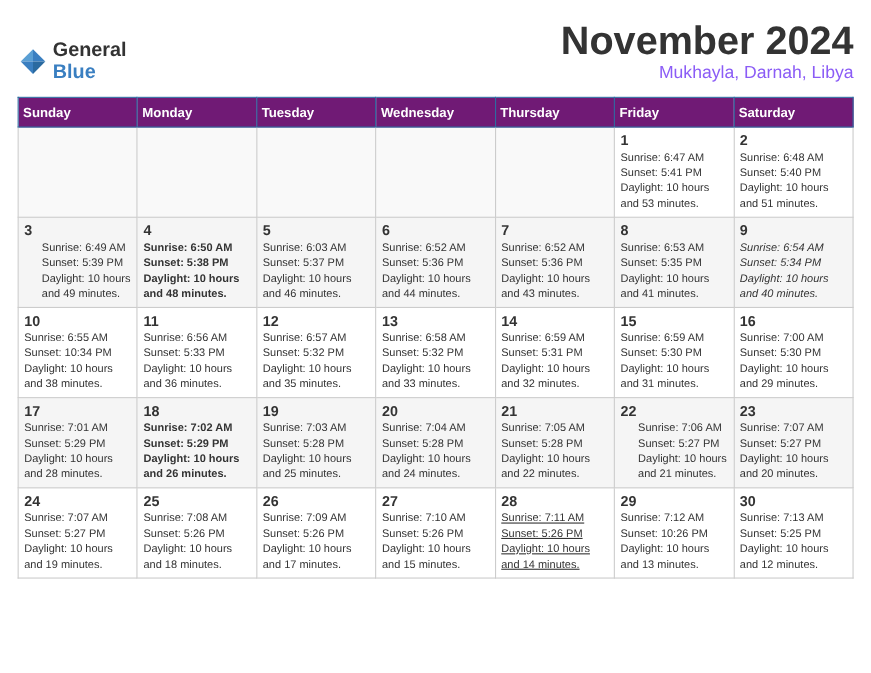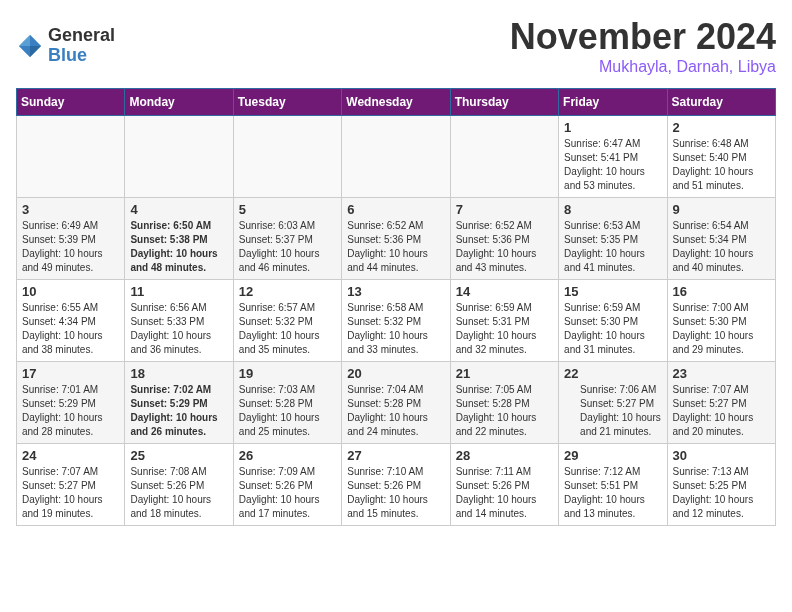--- a/index.html
+++ b/index.html
@@ -6,21 +6,21 @@
     body {
       font-family: Arial, sans-serif;
       background: #fff;
       width: 792px;
       min-height: 612px;
       padding: 16px;
     }
     .header {
       display: flex;
       justify-content: space-between;
-      align-items: center;
+      align-items: flex-end;
       margin-bottom: 12px;
     }
     .logo {
       display: flex;
       align-items: center;
       gap: 4px;
     }
     .logo-text {
       display: flex;
       flex-direction: column;
@@ -145,21 +145,21 @@
           <div class="day-num">2</div>
           <div class="day-info" style="white-space: pre-line;">Sunrise: 6:48 AM
 Sunset: 5:40 PM
 Daylight: 10 hours
 and 51 minutes.</div>
         </td>
       </tr>
       <tr>
         <td>
           <div class="day-num">3</div>
-          <div class="day-info" style="white-space: pre-line;">Sunrise: 6:49 AM
+          <div class="day-info" style="white-space: pre-line; margin-left: 16px;">Sunrise: 6:49 AM
 Sunset: 5:39 PM
 Daylight: 10 hours
 and 49 minutes.</div>
         </td>
         <td>
           <div class="day-num">4</div>
           <div class="day-info" style="white-space: pre-line; font-weight: bold;">Sunrise: 6:50 AM
 Sunset: 5:38 PM
 Daylight: 10 hours
 and 48 minutes.</div>
@@ -187,31 +187,31 @@
         </td>
         <td>
           <div class="day-num">8</div>
           <div class="day-info" style="white-space: pre-line;">Sunrise: 6:53 AM
 Sunset: 5:35 PM
 Daylight: 10 hours
 and 41 minutes.</div>
         </td>
         <td>
           <div class="day-num">9</div>
-          <div class="day-info" style="white-space: pre-line;">Sunrise: 6:54 AM
+          <div class="day-info" style="white-space: pre-line; font-style: italic;">Sunrise: 6:54 AM
 Sunset: 5:34 PM
 Daylight: 10 hours
 and 40 minutes.</div>
         </td>
       </tr>
       <tr>
         <td>
           <div class="day-num">10</div>
           <div class="day-info" style="white-space: pre-line;">Sunrise: 6:55 AM
-Sunset: 4:34 PM
+Sunset: 10:34 PM
 Daylight: 10 hours
 and 38 minutes.</div>
         </td>
         <td>
           <div class="day-num">11</div>
           <div class="day-info" style="white-space: pre-line;">Sunrise: 6:56 AM
 Sunset: 5:33 PM
 Daylight: 10 hours
 and 36 minutes.</div>
         </td>
@@ -326,29 +326,29 @@
         </td>
         <td>
           <div class="day-num">27</div>
           <div class="day-info" style="white-space: pre-line;">Sunrise: 7:10 AM
 Sunset: 5:26 PM
 Daylight: 10 hours
 and 15 minutes.</div>
         </td>
         <td>
           <div class="day-num">28</div>
-          <div class="day-info" style="white-space: pre-line;">Sunrise: 7:11 AM
+          <div class="day-info" style="white-space: pre-line; text-decoration: underline;">Sunrise: 7:11 AM
 Sunset: 5:26 PM
 Daylight: 10 hours
 and 14 minutes.</div>
         </td>
         <td>
           <div class="day-num">29</div>
           <div class="day-info" style="white-space: pre-line;">Sunrise: 7:12 AM
-Sunset: 5:51 PM
+Sunset: 10:26 PM
 Daylight: 10 hours
 and 13 minutes.</div>
         </td>
         <td>
           <div class="day-num">30</div>
           <div class="day-info" style="white-space: pre-line;">Sunrise: 7:13 AM
 Sunset: 5:25 PM
 Daylight: 10 hours
 and 12 minutes.</div>
         </td>

